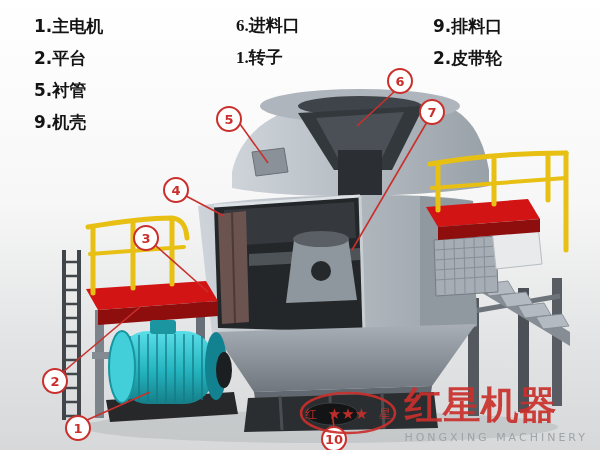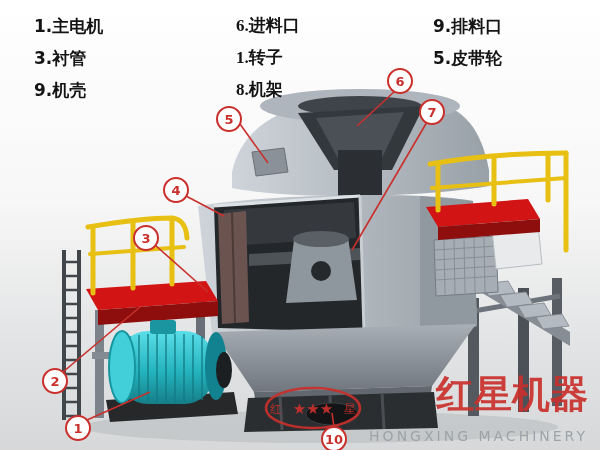--- a/index.html
+++ b/index.html
@@ -20,23 +20,23 @@
     background:#ffffff;border:2px solid var(--accent,#c9302c);color:var(--accent,#c9302c);
     font-size:13px;font-weight:bold;display:flex;align-items:center;justify-content:center;
   }
   .leader line{stroke:var(--accent,#c9302c);stroke-width:1.6;}
   .f-platform{fill:var(--platform-red,#d31414);}
   .f-platform-dark{fill:#8e0e0e;}
   .s-rail{stroke:var(--railing-yellow,#e7c013);fill:none;stroke-linecap:round;}
   
   .watermark{position:absolute;right:12px;bottom:6px;display:flex;align-items:center;gap:6px;opacity:.92;}
   .wm-logo{width:100px;height:58px;}
-  .wm-text{display:flex;flex-direction:column;align-items:flex-end;}
+  .wm-text{display:flex;flex-direction:column;align-items:flex-start;}
   .wm-brand{font-size:38px;font-weight:bold;color:var(--accent,#c9302c);line-height:1;}
-  .wm-tagline{font-size:14px;color:#9aa0a5;letter-spacing:3px;margin-top:15px;}
+  .wm-tagline{font-size:11px;color:#9aa0a5;letter-spacing:3px;margin-top:7px;}
 </style>
 </head>
 <body>
 
 <div class="stage">
 
   <svg class="scene" viewBox="0 0 600 450">
     <defs>
       <linearGradient id="gBody" x1="0" y1="0" x2="1" y2="0">
         <stop offset="0" stop-color="#ced4da"></stop>
@@ -208,31 +208,31 @@
       <line x1="186" y1="196" x2="224" y2="216"></line>
       <line x1="240" y1="124" x2="268" y2="163"></line>
       <line x1="395" y1="91" x2="357" y2="126"></line>
       <line x1="427" y1="122" x2="352" y2="250"></line>
       <line x1="334" y1="427" x2="332" y2="413"></line>
     </g>
   </svg>
 
   <div class="legend-col c1">
     <div>1.主电机</div>
-    <div>3.衬管</div>
+    <div>2.平台</div>
+    <div>5.衬管</div>
     <div>9.机壳</div>
   </div>
   <div class="legend-col c2">
     <div>6.进料口</div>
     <div>1.转子</div>
-    <div>8.机架</div>
   </div>
   <div class="legend-col c3">
     <div>9.排料口</div>
-    <div>5.皮带轮</div>
+    <div>2.皮带轮</div>
   </div>
 
   <div class="callout" style="left:65px;top:415px">1</div>
   <div class="callout" style="left:42px;top:368px">2</div>
   <div class="callout" style="left:133px;top:225px">3</div>
   <div class="callout" style="left:163px;top:177px">4</div>
   <div class="callout" style="left:216px;top:106px">5</div>
   <div class="callout" style="left:387px;top:68px">6</div>
   <div class="callout" style="left:419px;top:99px">7</div>
   <div class="callout" style="left:321px;top:426px">10</div>

